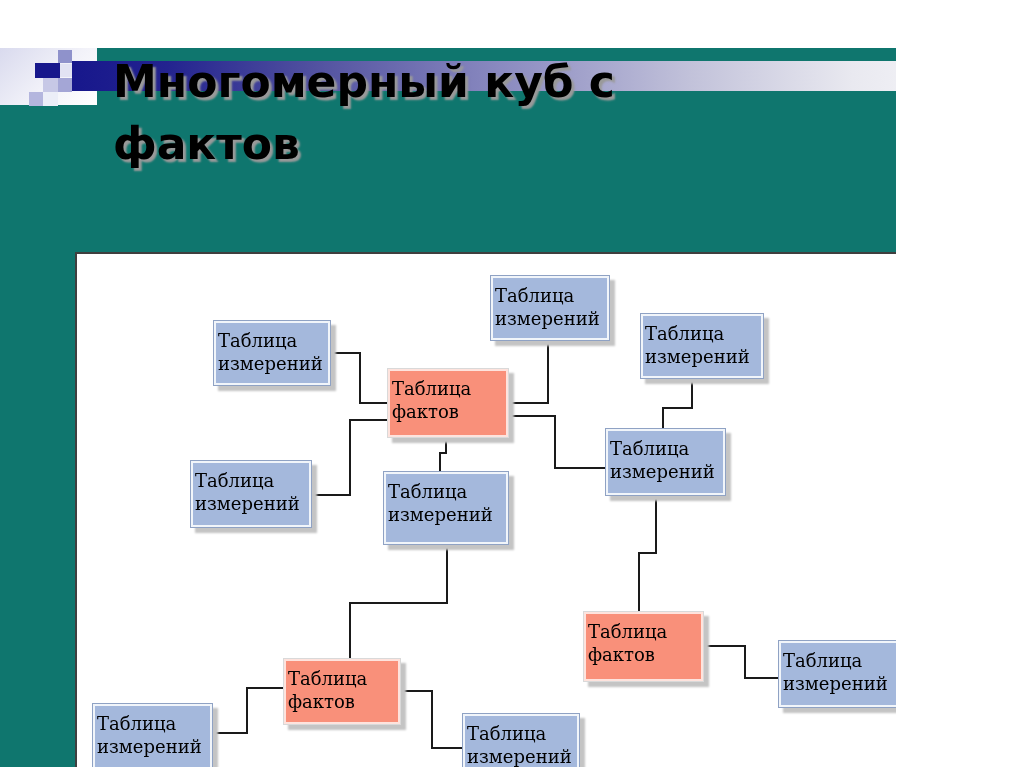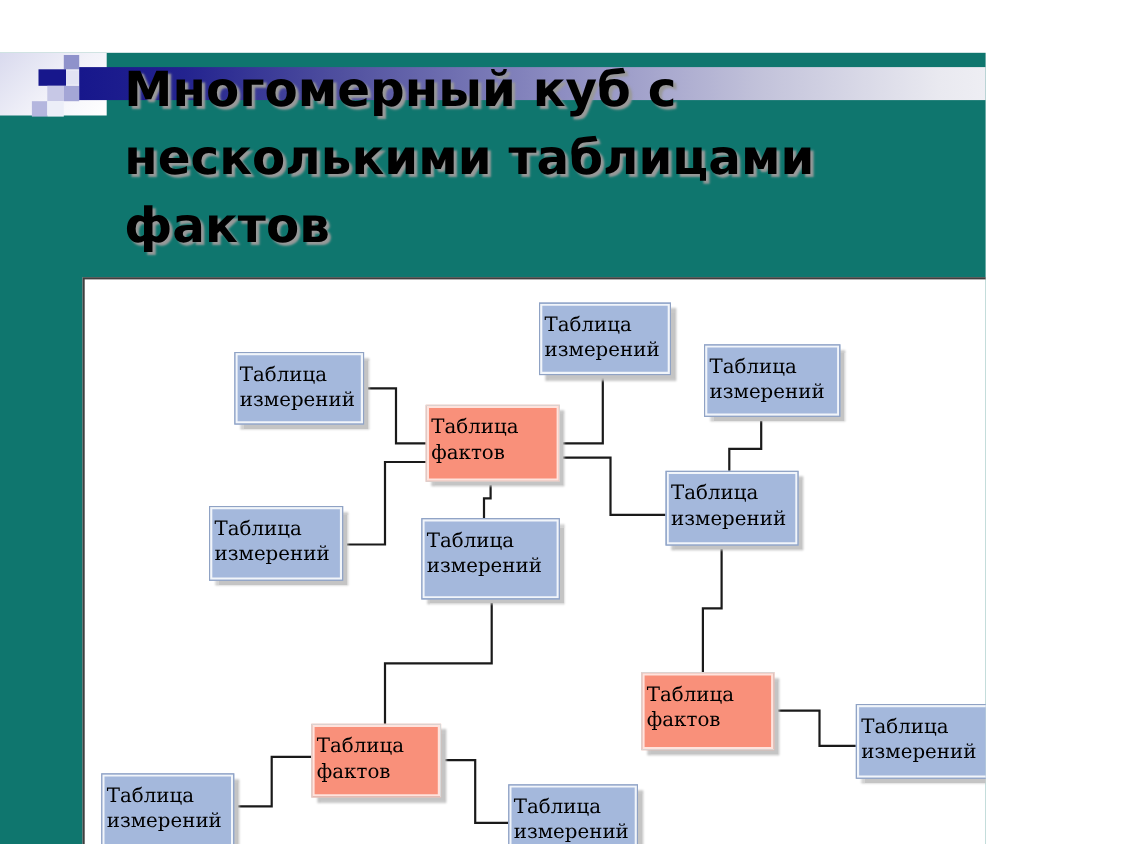--- a/index.html
+++ b/index.html
@@ -58,21 +58,20 @@
       <div class="deco-sq" style="left: 60px; top: 16px; width: 12px; height: 13px; background: rgb(226, 227, 243);"></div>
       <div class="deco-sq" style="left: 43px; top: 30px; width: 15px; height: 14px; background: rgb(199, 200, 230);"></div>
       <div class="deco-sq" style="left: 58px; top: 30px; width: 14px; height: 14px; background: rgb(164, 166, 214);"></div>
       <div class="deco-sq" style="left: 29px; top: 44px; width: 14px; height: 14px; background: rgb(180, 182, 222);"></div>
       <div class="deco-sq" style="left: 43px; top: 44px; width: 15px; height: 14px; background: rgb(236, 238, 248);"></div>
     </div>
   <div class="title-bar"></div>
 
   <h1 class="title">
     <span>Многомерный куб с</span>
-    <span>несколькими таблицами</span>
     <span>фактов</span>
   </h1>
 
   <div class="page-num-left">29</div>
 
   <div class="frame"></div>
 
   <svg class="wires" viewBox="0 0 1024 767" xmlns="http://www.w3.org/2000/svg">
       <polyline points="331,305 360,305 360,355 387,355"></polyline>
       <polyline points="548,293 548,355 509,355"></polyline>

